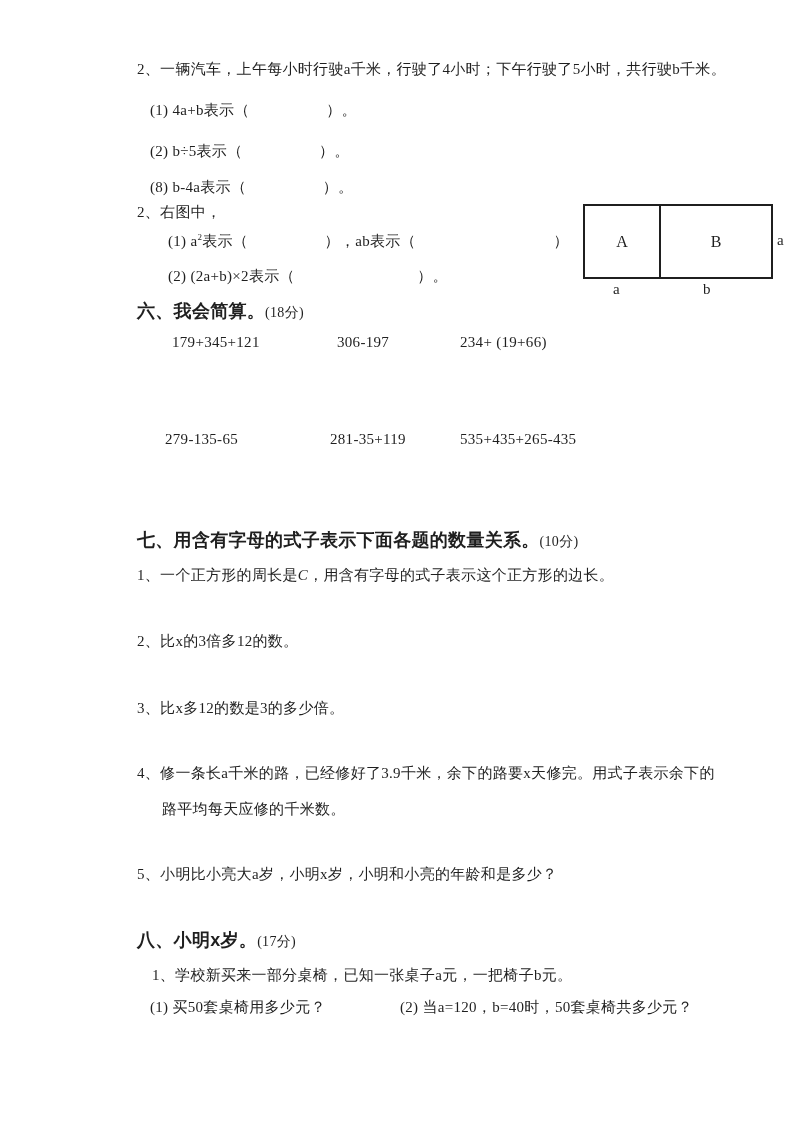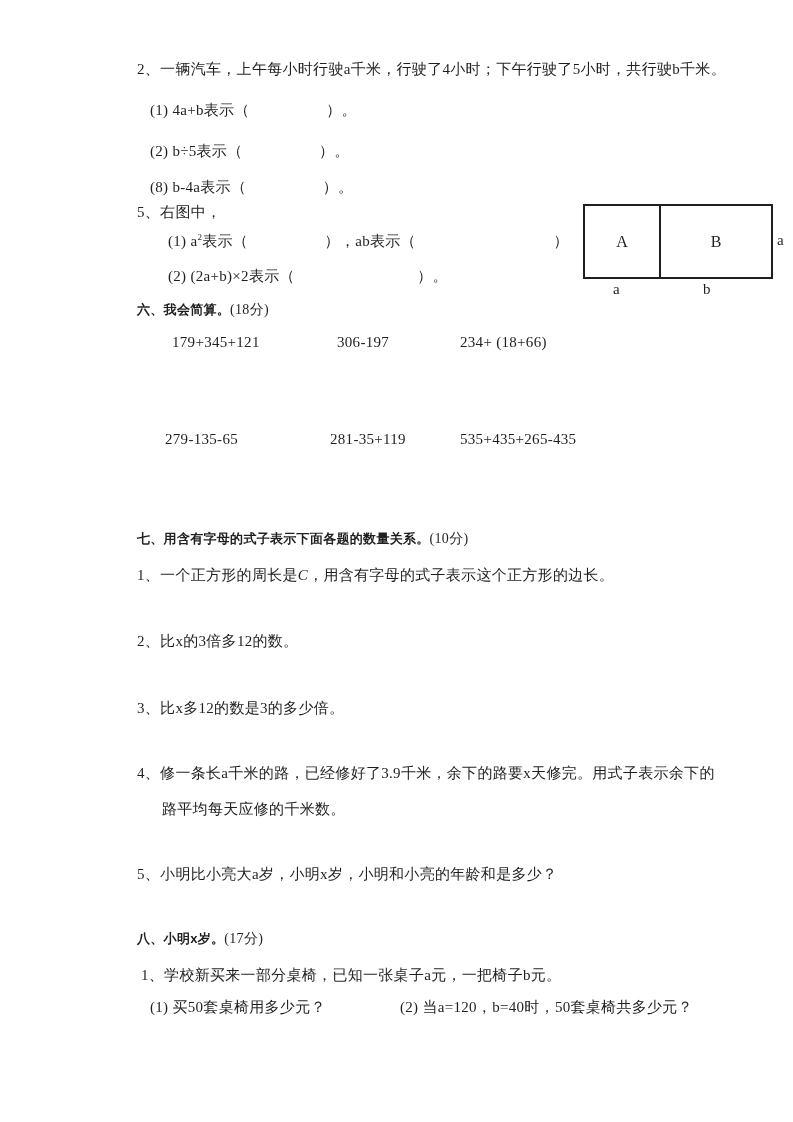--- a/index.html
+++ b/index.html
@@ -16,21 +16,21 @@
     position: absolute;
     font-size: 15px;
     line-height: 1.25;
     white-space: pre;
     letter-spacing: 0.3px;
   }
   .sec-head { white-space: pre; }
   .sec-title {
     font-family: "Liberation Sans", "DejaVu Sans", sans-serif;
     font-weight: 700;
-    font-size: 13px;
+    font-size: 18px;
     text-align: center;
   }
   .sec-points { font-size: 14px; }
   .var-italic { font-style: italic; }
   sup.exp { font-size: 9px; line-height: 0; }
   .diagram {
     position: absolute;
     left: 583px; top: 204px;
     width: 190px; height: 75px;
     border: 2px solid #1f1f1f;
@@ -48,46 +48,46 @@
 </head>
 <body>
 
 <div>
 
   <div class="line" style="left:137px; top:60px">2、一辆汽车，上午每小时行驶a千米，行驶了4小时；下午行驶了5小时，共行驶b千米。</div>
   <div class="line" style="left:150px; top:101px">(1) 4a+b表示（　　　　　）。</div>
   <div class="line" style="left:150px; top:142px">(2) b÷5表示（　　　　　）。</div>
   <div class="line" style="left:150px; top:178px">(8) b-4a表示（　　　　　）。</div>
 
-  <div class="line" style="left:137px; top:203px">5、右图中，</div>
+  <div class="line" style="left:137px; top:203px">2、右图中，</div>
   <div class="line" style="left:168px; top:232px"><span>(1) a</span><sup class="exp">2</sup><span>表示（　　　　　），ab表示（　　　　　　　　　）</span></div>
   <div class="line" style="left:168px; top:267px">(2) (2a+b)×2表示（　　　　　　　　）。</div>
 
   <div class="diagram">
     <div class="cell cell-a">A</div>
     <div class="cell cell-b">B</div>
   </div>
   <div class="diagram-label" style="left:777px; top:232px">a</div>
   <div class="diagram-label" style="left:613px; top:281px">a</div>
   <div class="diagram-label" style="left:703px; top:281px">b</div>
 
   <div class="line sec-head" style="left:137px; top:300px"><span class="sec-title">六、我会简算。</span><span class="sec-points">(18分)</span></div>
   <div class="line" style="left:172px; top:333px">179+345+121</div>
   <div class="line" style="left:337px; top:333px">306-197</div>
-  <div class="line" style="left:460px; top:333px">234+ (18+66)</div>
+  <div class="line" style="left:460px; top:333px">234+ (19+66)</div>
   <div class="line" style="left:165px; top:430px">279-135-65</div>
   <div class="line" style="left:330px; top:430px">281-35+119</div>
   <div class="line" style="left:460px; top:430px">535+435+265-435</div>
 
   <div class="line sec-head" style="left:137px; top:529px"><span class="sec-title">七、用含有字母的式子表示下面各题的数量关系。</span><span class="sec-points">(10分)</span></div>
   <div class="line" style="left:137px; top:566px"><span>1、一个正方形的周长是</span><span class="var-italic">C</span><span>，用含有字母的式子表示这个正方形的边长。</span></div>
   <div class="line" style="left:137px; top:632px">2、比x的3倍多12的数。</div>
   <div class="line" style="left:137px; top:699px">3、比x多12的数是3的多少倍。</div>
   <div class="line" style="left:137px; top:764px">4、修一条长a千米的路，已经修好了3.9千米，余下的路要x天修完。用式子表示余下的</div>
   <div class="line" style="left:162px; top:800px">路平均每天应修的千米数。</div>
   <div class="line" style="left:137px; top:865px">5、小明比小亮大a岁，小明x岁，小明和小亮的年龄和是多少？</div>
 
   <div class="line sec-head" style="left:137px; top:929px"><span class="sec-title">八、小明x岁。</span><span class="sec-points">(17分)</span></div>
-  <div class="line" style="left:141px; top:966px">1、学校新买来一部分桌椅，已知一张桌子a元，一把椅子b元。</div>
+  <div class="line" style="left:152px; top:966px">1、学校新买来一部分桌椅，已知一张桌子a元，一把椅子b元。</div>
   <div class="line" style="left:150px; top:998px">(1) 买50套桌椅用多少元？</div>
   <div class="line" style="left:400px; top:998px">(2) 当a=120，b=40时，50套桌椅共多少元？</div>
 
 </div>
 
 </body></html>

